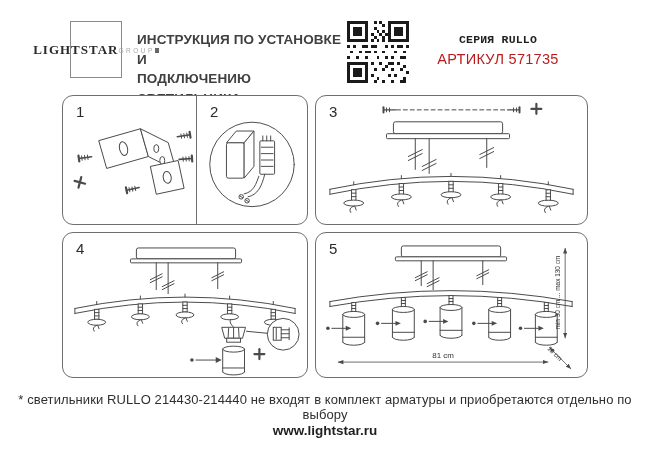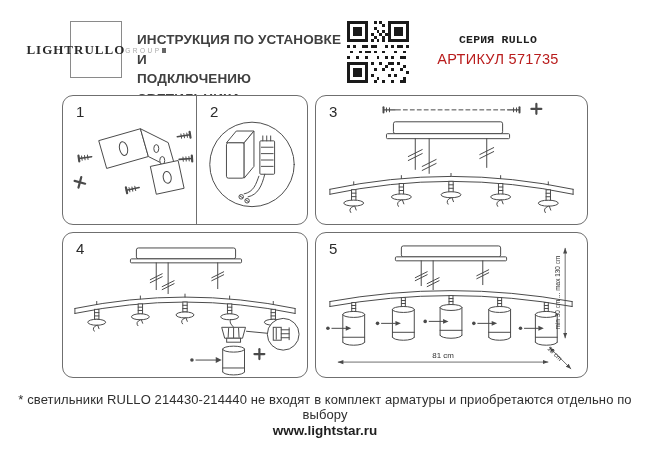--- a/index.html
+++ b/index.html
@@ -56,21 +56,21 @@
   .site { position:absolute; left:0; top:423px; width:100%; text-align:center;
     font-size:13.5px; font-weight:bold; color:#1f1f1f; }
 </style>
 </head>
 <body>
 
 <div class="page">
 
   <div class="logo-box">
     <div class="logo-word">LIGHT</div>
-    <div class="logo-word">RULLO</div>
+    <div class="logo-word">STAR</div>
     <div class="logo-group">GROUP</div>
     <div class="logo-flag">
       <span class="fg"></span>
         <span class="fw"></span>
         <span class="fr"></span>
     </div>
   </div>
 
   <div class="main-title">
     <div>ИНСТРУКЦИЯ ПО УСТАНОВКЕ И</div>

